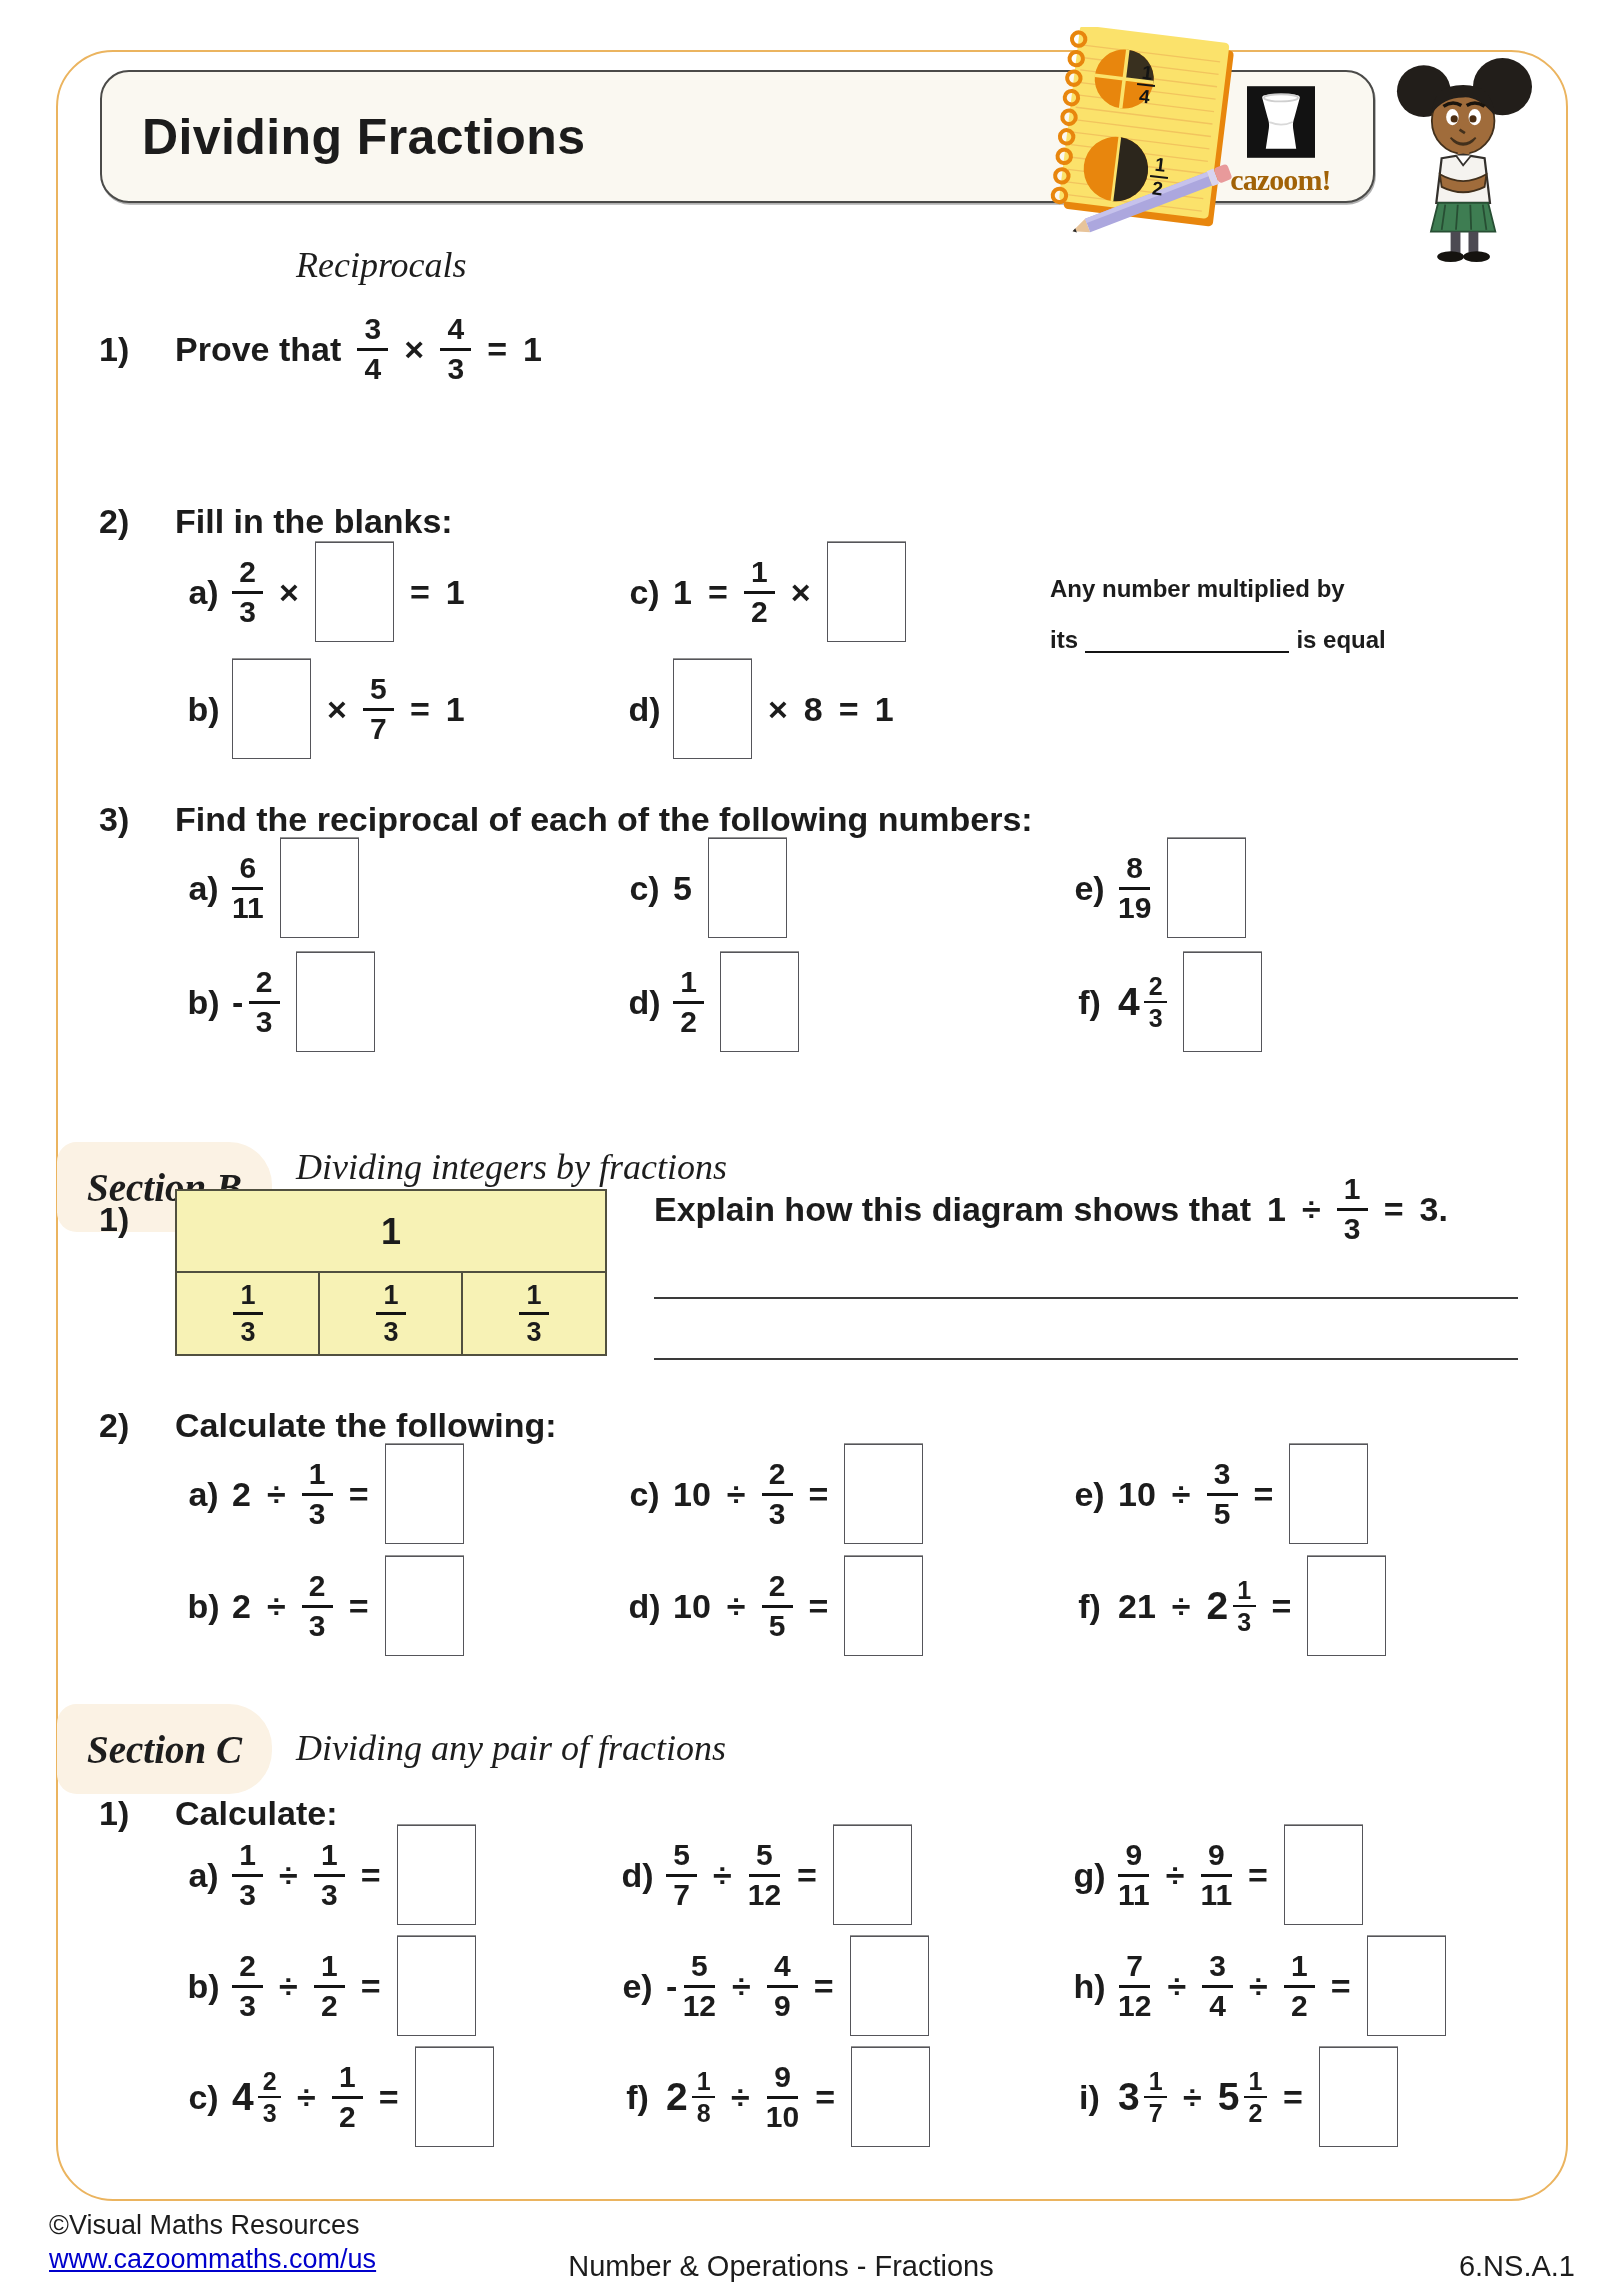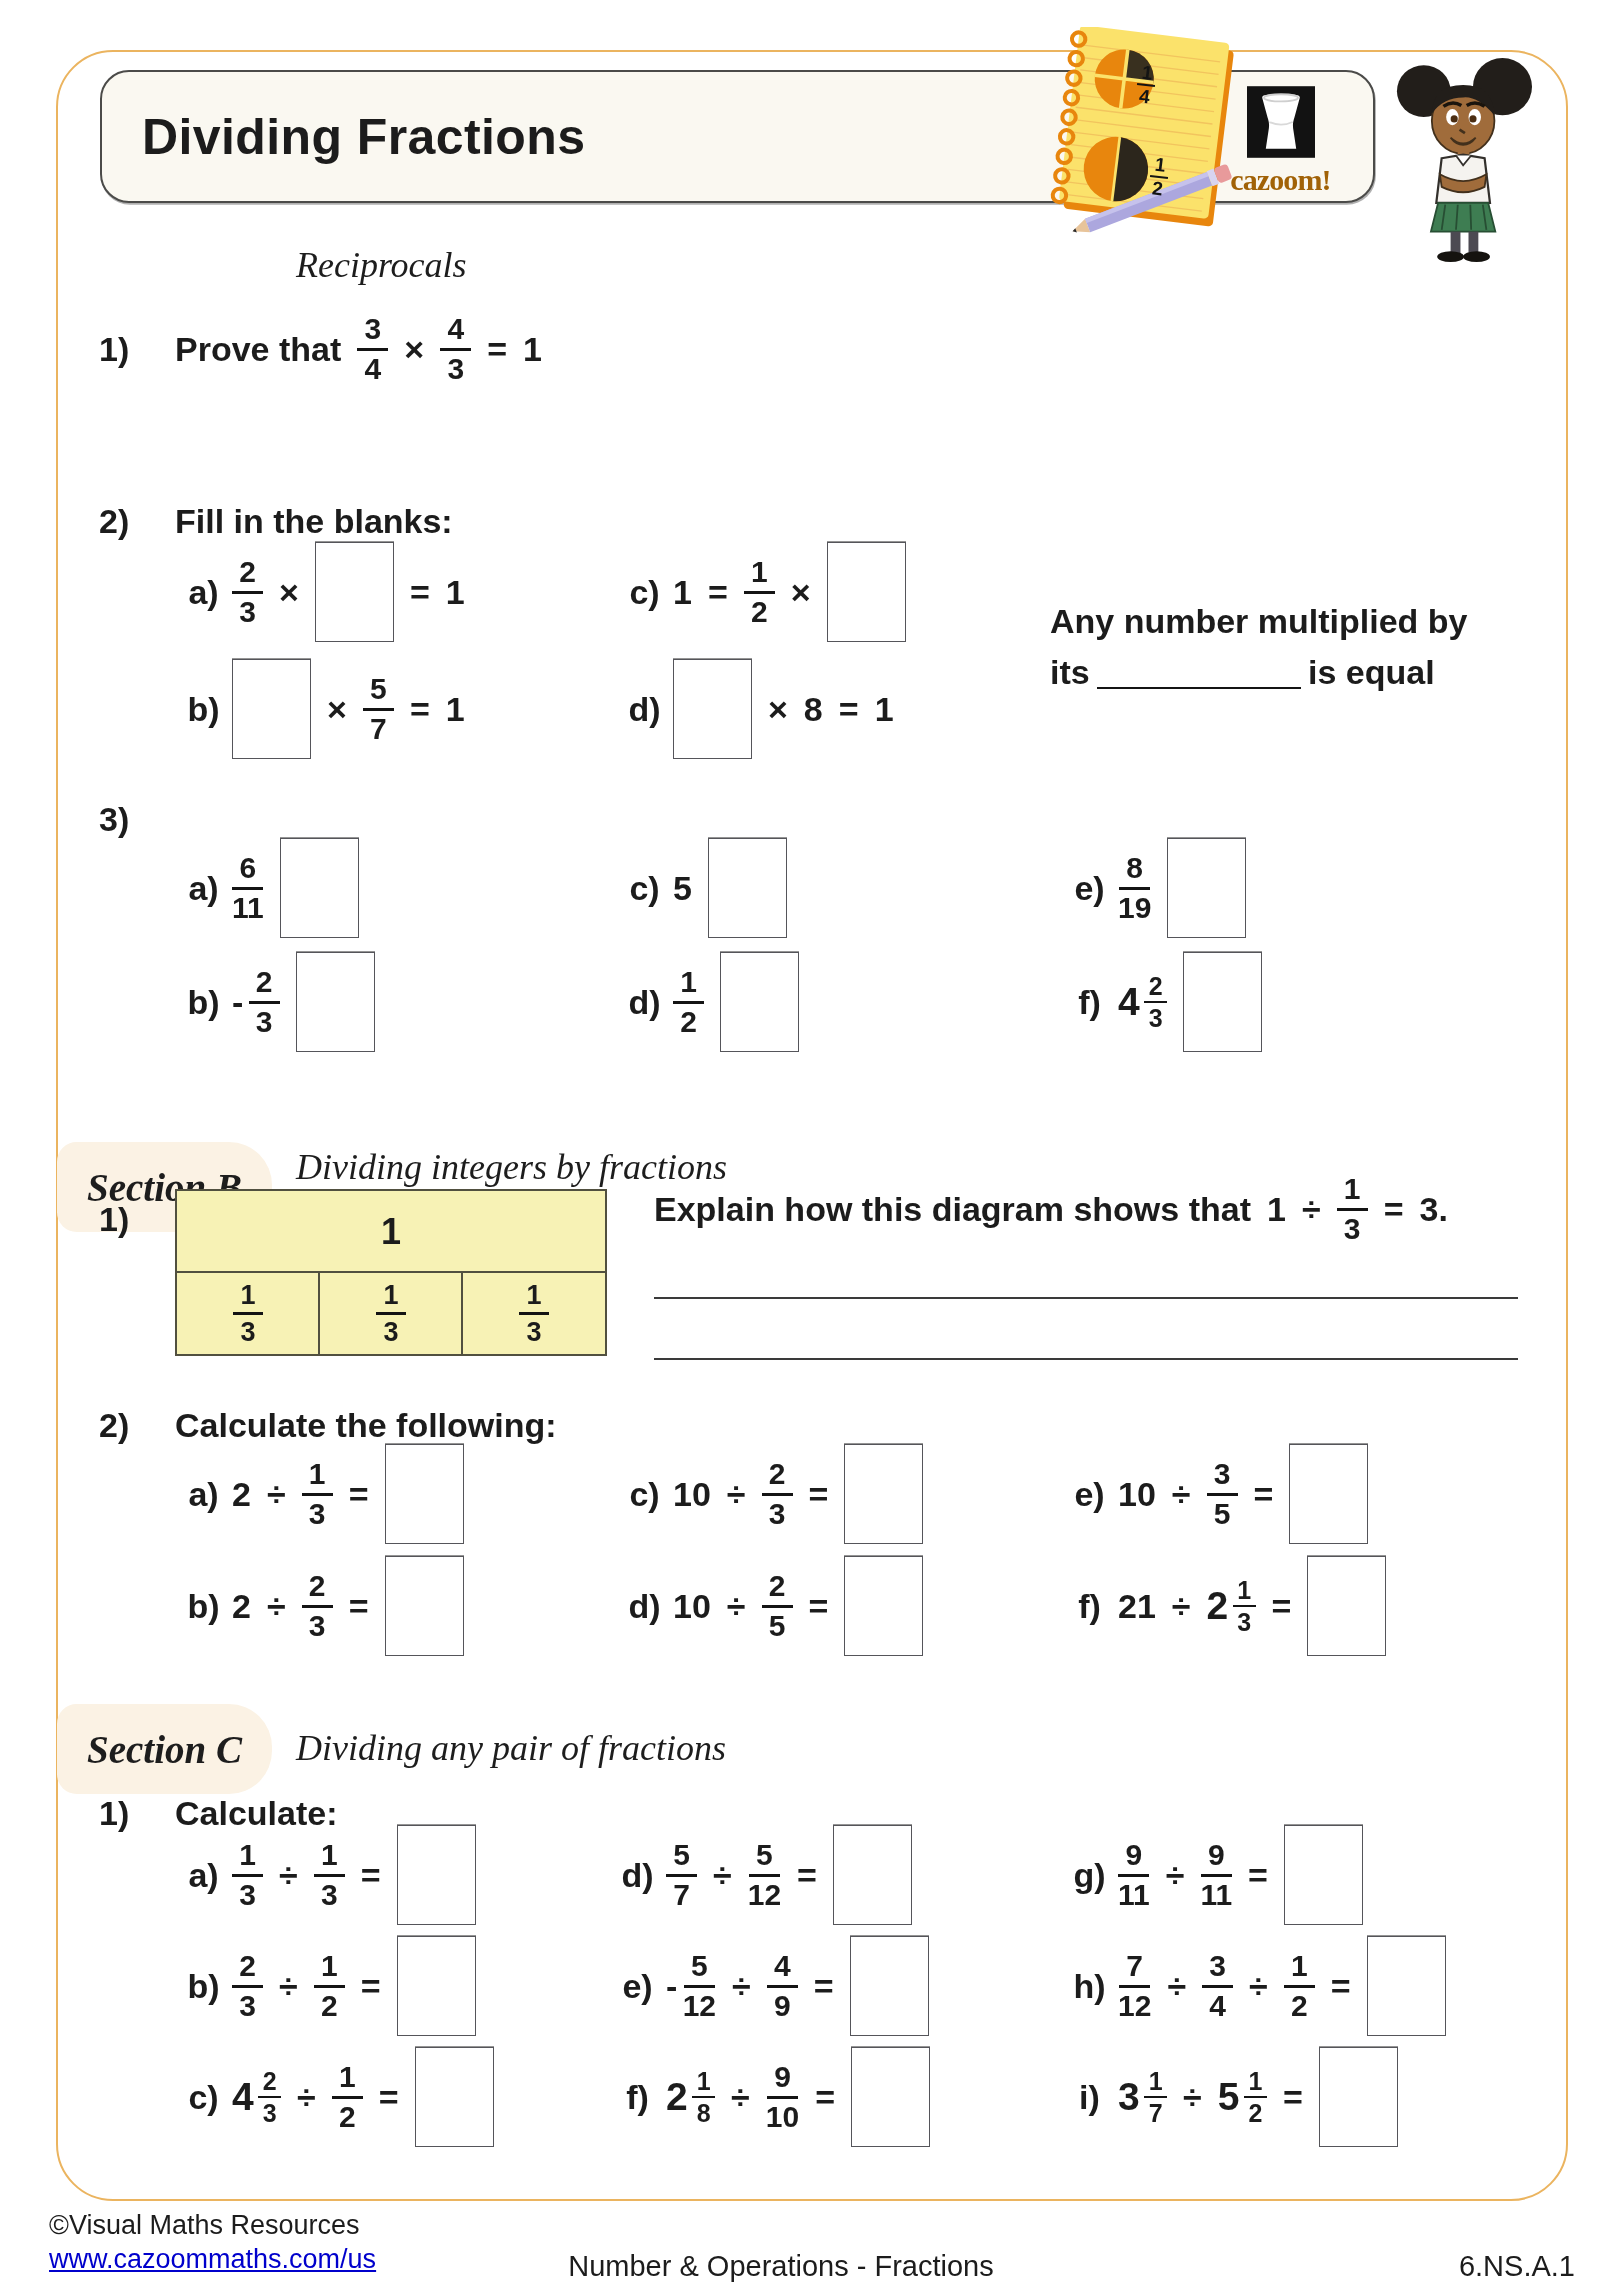--- a/index.html
+++ b/index.html
@@ -39,21 +39,21 @@
         font-size:30px;line-height:1.05;}
   .frac .fn{padding:0 7.2px 2.7px;border-bottom:3.6px solid #141414;}
   .frac .fd{padding-top:2.7px;}
   .mix{display:inline-flex;align-items:center;}
   .mix .mw{font-size:39px;font-weight:bold;margin-right:4.5px;}
   .mix .frac{font-size:25px;}
   .mix .frac .fn{border-bottom-width:2.7px;padding:0 4.5px 1.8px;}
   .abox{width:79px;height:100px;background:#fff;border:1.8px solid #55555a;
         box-sizing:border-box;flex:none;box-shadow:0 -0.9px 0 #8a8a8a;}
   
-  .note{position:absolute;left:1050px;top:596px;width:466px;font-size:34px;
+  .note{position:absolute;left:1050px;top:563px;width:466px;font-size:24px;
         font-weight:bold;line-height:51px;}
   .blank{display:inline-block;width:204px;height:34px;border-bottom:2.7px solid #141414;
          vertical-align:baseline;margin:0 7.2px -5.4px 7.2px;}
   
   .bdiagram{position:absolute;left:175px;top:1189px;width:432px;}
   .bd-top{height:85px;background:#F7F2B5;border:2.7px solid #51503F;display:flex;align-items:center;
           justify-content:center;font-size:36px;font-weight:bold;box-sizing:border-box;}
   .bd-row{display:flex;height:85px;margin-top:-2.7px;}
   .bd-cell{flex:1;background:#F7F2B5;border:2.7px solid #51503F;display:flex;align-items:center;
            justify-content:center;box-sizing:border-box;margin-left:-2.7px;}
@@ -231,20 +231,21 @@
   </div>
 
   <div class="note">
     <div>Any number multiplied by</div>
     <div>
       <span>its</span><span class="blank"></span><span>is equal</span>
     </div>
   </div>
 
   <span class="qnum" style="left:99px;top:800px;">3)</span>
+  <span class="qtitle" style="left:175px;top:800px;">Find the reciprocal of each of the following numbers:</span>
 
   <div class="prob" style="left:175px;top:830px;">
     <span class="plabel">a)</span>
     <span class="ptokens">
         <span class="frac">
           <span class="fn">6</span>
           <span class="fd">11</span>
         </span>
         <div class="abox"></div>
       </span>

